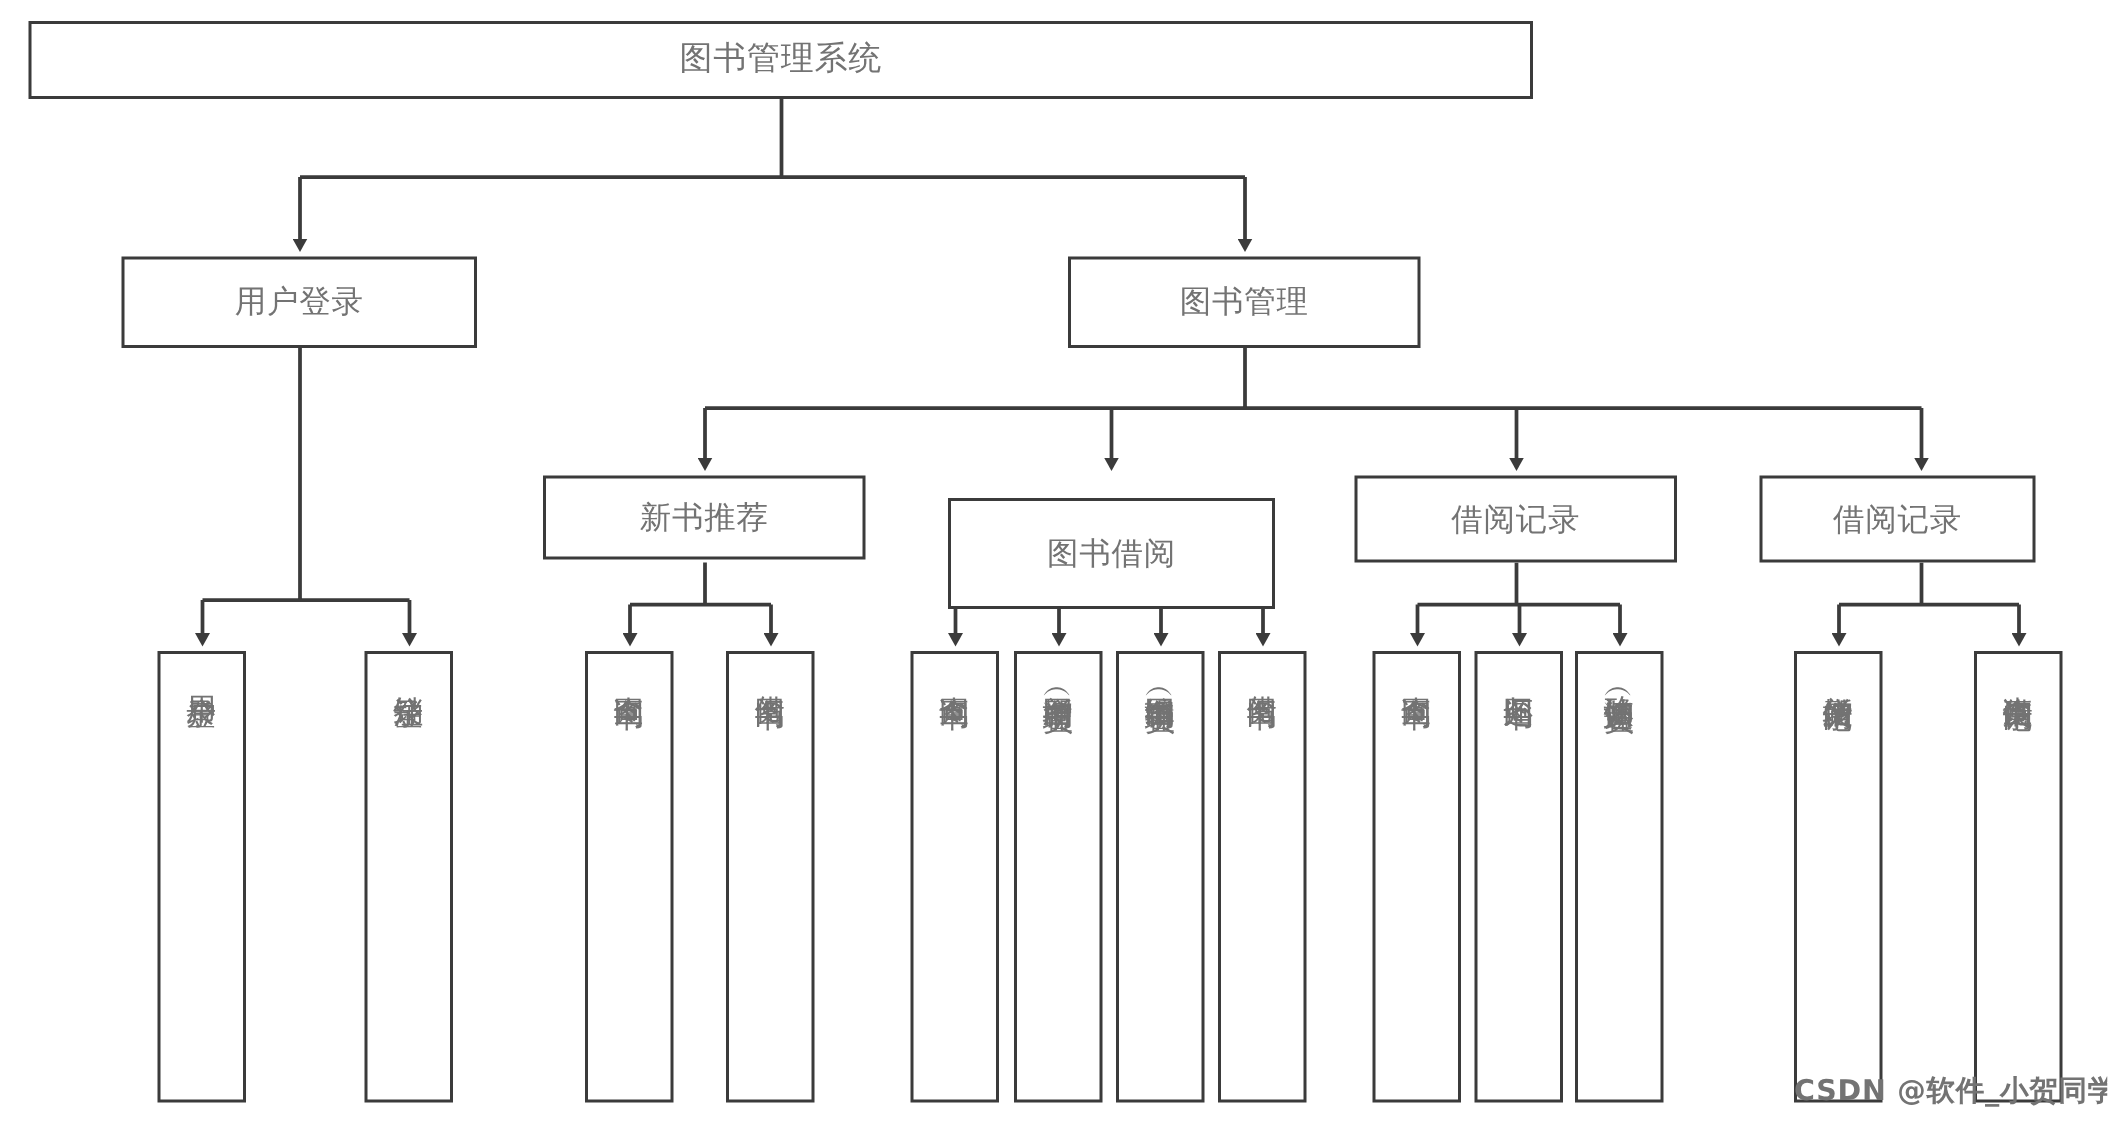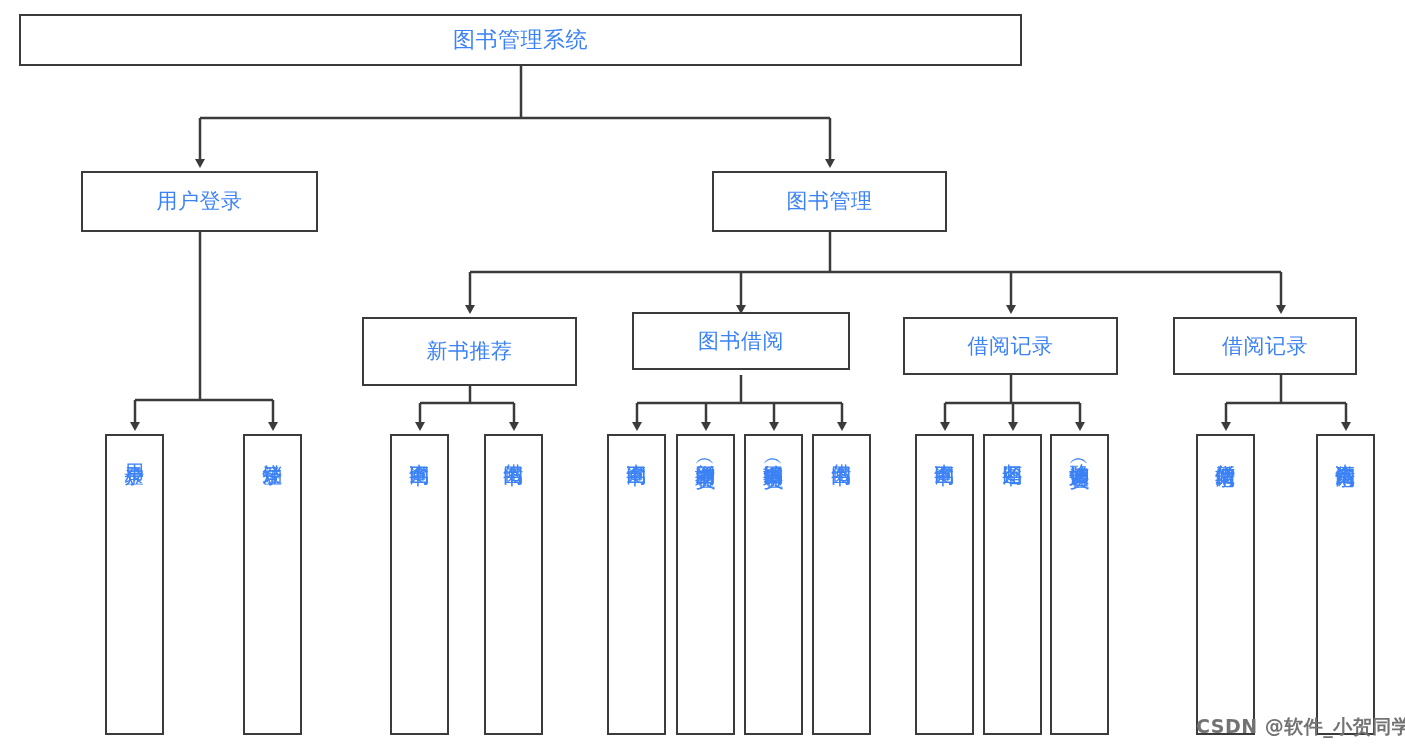--- a/index.html
+++ b/index.html
@@ -26,21 +26,21 @@
     pointer-events: none;
   }
   .node {
     position: absolute;
     box-sizing: border-box;
     background: #ffffff;
     border: 2.5px solid #3b3b3b;
     display: flex;
     align-items: center;
     justify-content: center;
-    color: #3b82f6;
+    color: #737373;
   }
   .node-label {
     display: block;
     text-align: center;
     line-height: 1.18;
     letter-spacing: 0.5px;
   }
   .node.horiz .node-label {
     font-size: 21px;
   }
@@ -113,24 +113,24 @@
   <div id="node-layer">
       <div class="node horiz root" style="left: 19px; top: 14px; width: 1003px; height: 52px;">
         <span class="node-label">图书管理系统</span>
       </div>
       <div class="node horiz" style="left: 81px; top: 171px; width: 237px; height: 61px;">
         <span class="node-label">用户登录</span>
       </div>
       <div class="node horiz" style="left: 712px; top: 171px; width: 235px; height: 61px; font-family: Liberation Serif, serif;">
         <span class="node-label">图书管理</span>
       </div>
-      <div class="node horiz" style="left: 362px; top: 317px; width: 215px; height: 69px;">
+      <div class="node horiz" style="left: 362px; top: 317px; width: 215px; height: 56px;">
         <span class="node-label">新书推荐</span>
       </div>
-      <div class="node horiz" style="left: 632px; top: 312px; width: 218px; height: 58px;">
+      <div class="node horiz" style="left: 632px; top: 332px; width: 218px; height: 74px;">
         <span class="node-label">图书借阅</span>
       </div>
       <div class="node horiz" style="left: 903px; top: 317px; width: 215px; height: 58px;">
         <span class="node-label">借阅记录</span>
       </div>
       <div class="node horiz" style="left: 1173px; top: 317px; width: 184px; height: 58px;">
         <span class="node-label">借阅记录</span>
       </div>
       <div class="node vert" style="left: 105px; top: 434px; width: 59px; height: 301px;">
         <span class="node-label">用户登录</span>

